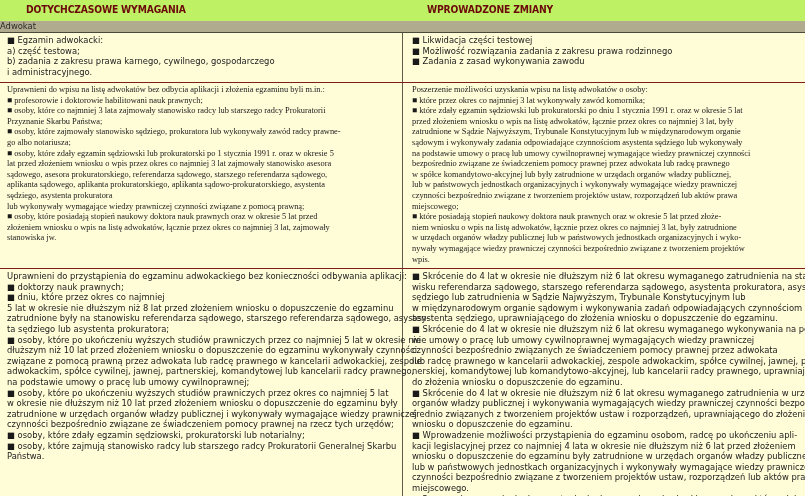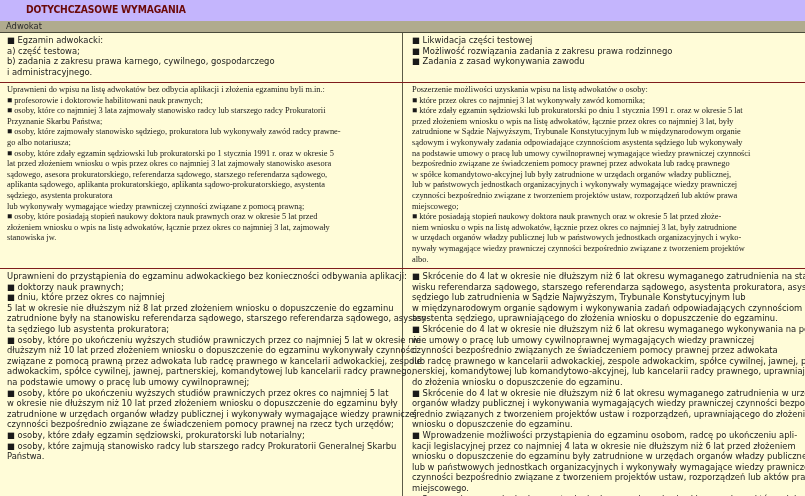--- a/index.html
+++ b/index.html
@@ -5,35 +5,35 @@
   html, body { margin: 0; padding: 0; }
   body {
     width: 805px; height: 496px; overflow: hidden;
     background: #fffcd8;
     font-family: "DejaVu Sans", sans-serif;
     font-size: 8.4px;
     line-height: 10.6px;
     color: #1a1a1a;
   }
   .header {
-    display: flex; height: 21px; background: #c4b5fd;
+    display: flex; height: 21px; background: #bef264;
   }
   .header .col {
     width: 402px; height: 21px; position: relative;
   }
   .header .col span {
     position: absolute; top: 4px;
     font-weight: bold; font-size: 10.5px; color: #6b0a0a;
     letter-spacing: -0.2px; transform: scaleX(0.88); transform-origin: left;
   }
   .header .left span { left: 26px; }
   .header .right span { left: 25px; }
   .section-bar {
     height: 11px; background: #b0ab8e; color: #2a2a2a;
-    font-size: 8.4px; line-height: 11px; padding-left: 6px;
+    font-size: 8.4px; line-height: 11px; 
     border-bottom: 1px solid #4a4a3a;
   }
   table {
     border-collapse: collapse; width: 805px; table-layout: fixed;
   }
   td {
     vertical-align: top; padding: 2px 6px 3px 7px;
     border-bottom: 1px solid #7f1d1d;
   }
   td.l { width: 389px; border-right: 1px solid #5c5c48; }
@@ -42,20 +42,23 @@
   tr.r1 td { height: 44px; }
   tr.r2 td { height: 158px; font-family: Liberation Serif, serif; }
   tr.r3 td { height: 252px; border-bottom: none; }
 </style>
 </head>
 <body>
 
 <div class="header">
   <div class="col left">
     <span>DOTYCHCZASOWE WYMAGANIA</span>
+  </div>
+  <div class="col right">
+    <span>WPROWADZONE ZMIANY</span>
   </div>
 </div>
 
 <div class="section-bar">Adwokat</div>
 
 <table>
   <tbody>
       <tr class="r1">
     <td class="l">
           <span class="ln">■ Egzamin adwokacki:</span>
@@ -97,21 +100,21 @@
           <span class="ln">na podstawie umowy o pracę lub umowy cywilnoprawnej wymagające wiedzy prawniczej czynności</span>
           <span class="ln">bezpośrednio związane ze świadczeniem pomocy prawnej przez adwokata lub radcę prawnego</span>
           <span class="ln">w spółce komandytowo-akcyjnej lub były zatrudnione w urzędach organów władzy publicznej,</span>
           <span class="ln">lub w państwowych jednostkach organizacyjnych i wykonywały wymagające wiedzy prawniczej</span>
           <span class="ln">czynności bezpośrednio związane z tworzeniem projektów ustaw, rozporządzeń lub aktów prawa</span>
           <span class="ln">miejscowego;</span>
           <span class="ln">■ które posiadają stopień naukowy doktora nauk prawnych oraz w okresie 5 lat przed złoże-</span>
           <span class="ln">niem wniosku o wpis na listę adwokatów, łącznie przez okres co najmniej 3 lat, były zatrudnione</span>
           <span class="ln">w urzędach organów władzy publicznej lub w państwowych jednostkach organizacyjnych i wyko-</span>
           <span class="ln">nywały wymagające wiedzy prawniczej czynności bezpośrednio związane z tworzeniem projektów</span>
-          <span class="ln">albo.</span>
+          <span class="ln">wpis.</span>
         </td>
   </tr>
   <tr class="r3">
     <td class="l">
           <span class="ln">Uprawnieni do przystąpienia do egzaminu adwokackiego bez konieczności odbywania aplikacji:</span>
           <span class="ln">■ doktorzy nauk prawnych;</span>
           <span class="ln">■ dniu, które przez okres co najmniej</span>
           <span class="ln">5 lat w okresie nie dłuższym niż 8 lat przed złożeniem wniosku o dopuszczenie do egzaminu</span>
           <span class="ln">zatrudnione były na stanowisku referendarza sądowego, starszego referendarza sądowego, asysten-</span>
           <span class="ln">ta sędziego lub asystenta prokuratora;</span>

